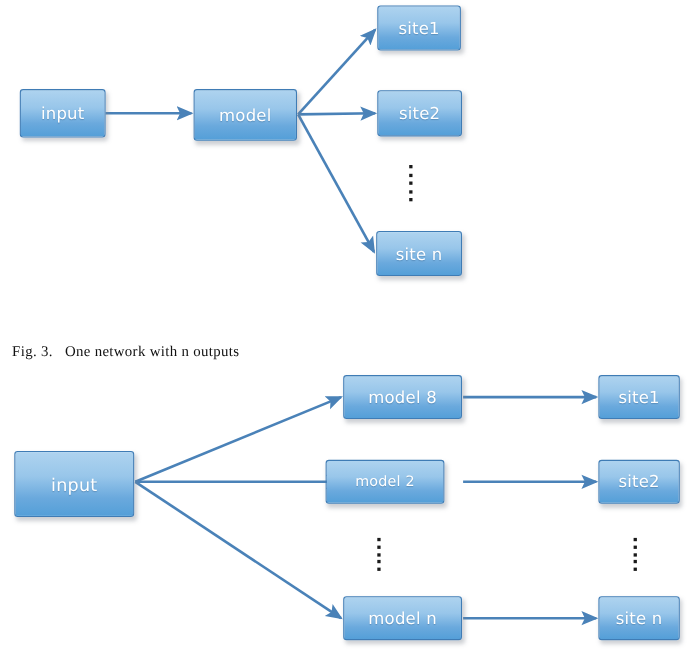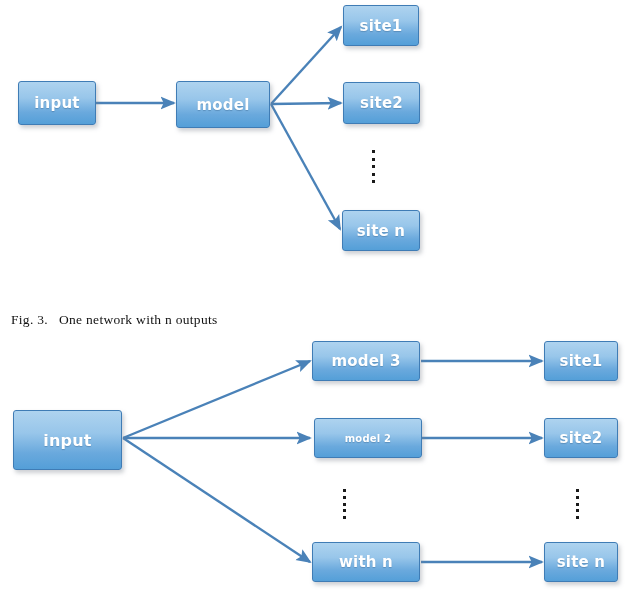--- a/index.html
+++ b/index.html
@@ -32,21 +32,21 @@
     box-sizing: border-box;
     display: flex;
     align-items: center;
     justify-content: center;
     border: 1px solid #3f7cb5;
     border-radius: 3px;
     background: linear-gradient(to bottom, #aed3ef 0%, #98c6ea 38%, #6aa9dd 72%, #549fd8 100%);
     box-shadow: 2px 3px 4px rgba(120,130,140,0.38);
     color: #ffffff;
     font-family: "DejaVu Sans", "Liberation Sans", sans-serif;
-    font-weight: 700;
+    font-weight: 400;
     letter-spacing: 0.2px;
     text-shadow: 0 1px 1px rgba(40,80,120,0.35);
     white-space: nowrap;
     z-index: 5;
   }
   .dots {
     position: absolute;
     display: flex;
     flex-direction: column;
     align-items: center;
@@ -107,27 +107,27 @@
       <div class="node-box" style="left: 343px; top: 82px; width: 77px; height: 42px; font-size: 15px;">
         <span>site2</span>
       </div>
       <div class="node-box" style="left: 342px; top: 210px; width: 78px; height: 41px; font-size: 15px;">
         <span>site n</span>
       </div>
       <div class="node-box" style="left: 13px; top: 410px; width: 109px; height: 60px; font-size: 16px;">
         <span>input</span>
       </div>
       <div class="node-box" style="left: 312px; top: 341px; width: 108px; height: 40px; font-size: 15px;">
-        <span>model 3</span>
+        <span>model 8</span>
       </div>
-      <div class="node-box" style="left: 314px; top: 418px; width: 108px; height: 40px; font-size: 10px;">
+      <div class="node-box" style="left: 296px; top: 418px; width: 108px; height: 40px; font-size: 13px;">
         <span>model 2</span>
       </div>
       <div class="node-box" style="left: 312px; top: 542px; width: 108px; height: 40px; font-size: 15px;">
-        <span>with n</span>
+        <span>model n</span>
       </div>
       <div class="node-box" style="left: 544px; top: 341px; width: 74px; height: 40px; font-size: 15px;">
         <span>site1</span>
       </div>
       <div class="node-box" style="left: 544px; top: 418px; width: 74px; height: 40px; font-size: 15px;">
         <span>site2</span>
       </div>
       <div class="node-box" style="left: 544px; top: 542px; width: 74px; height: 40px; font-size: 15px;">
         <span>site n</span>
       </div>

